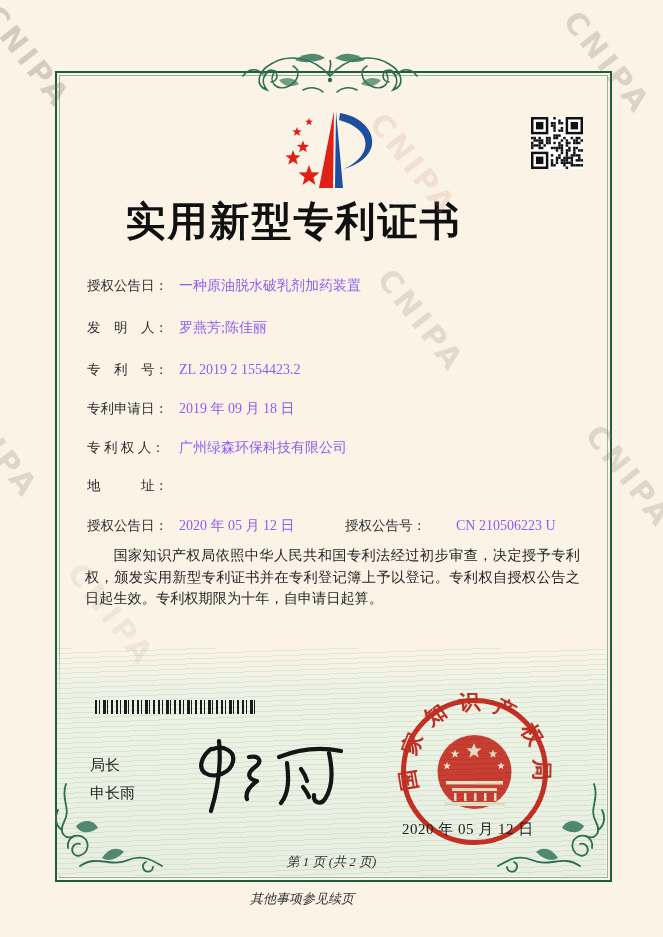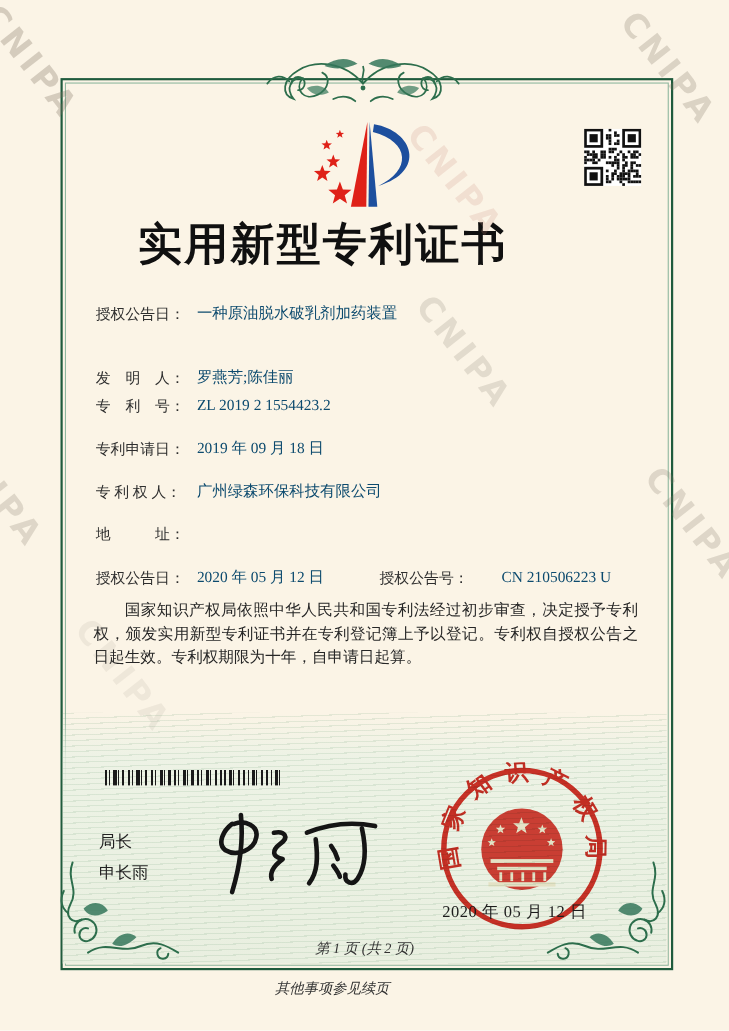--- a/index.html
+++ b/index.html
@@ -38,22 +38,22 @@
            letter-spacing:1px;z-index:10;}
   .logo{position:absolute;left:276px;top:106px;width:122px;height:88px;z-index:10;}
   .qr{position:absolute;left:531px;top:117px;width:52px;height:52px;z-index:10;}
 
   .title{position:absolute;left:43px;top:194px;width:501px;text-align:center;
          font-size:40px;font-weight:bold;color:#101010;letter-spacing:2px;z-index:10;}
 
   .fields{position:absolute;left:87px;top:0;width:500px;z-index:10;}
   .row{position:absolute;left:0;display:flex;align-items:flex-start;}
   .lbl{display:inline-block;width:92px;font-size:13.5px;color:#2e2e2e;flex:0 0 92px;}
-  .val{font-size:14px;color:#0c4a6e;line-height:18px;}
-  .r1{top:277px}.r2{top:335px}.r3{top:361px}.r4{top:400px}.r5{top:439px}.r6{top:477px}.r7{top:517px}
+  .val{font-size:14px;color:#8b5cf6;line-height:18px;}
+  .r1{top:277px}.r2{top:319px}.r3{top:361px}.r4{top:400px}.r5{top:439px}.r6{top:477px}.r7{top:517px}
   .pair2{position:absolute;left:258px;top:0;display:flex;width:240px;gap:23px;}
   .pair2 .lbl{width:88px;flex:0 0 88px;}
 
   .paras{position:absolute;left:85px;top:545px;width:495px;z-index:10;
          font-size:14.2px;line-height:21.6px;color:#262626;text-align:justify;
          }
   .paras p{margin:0;text-indent:2em;}
 
   .barcode{position:absolute;left:95px;top:700px;width:160px;height:14px;z-index:12;
     background-image:repeating-linear-gradient(90deg,

